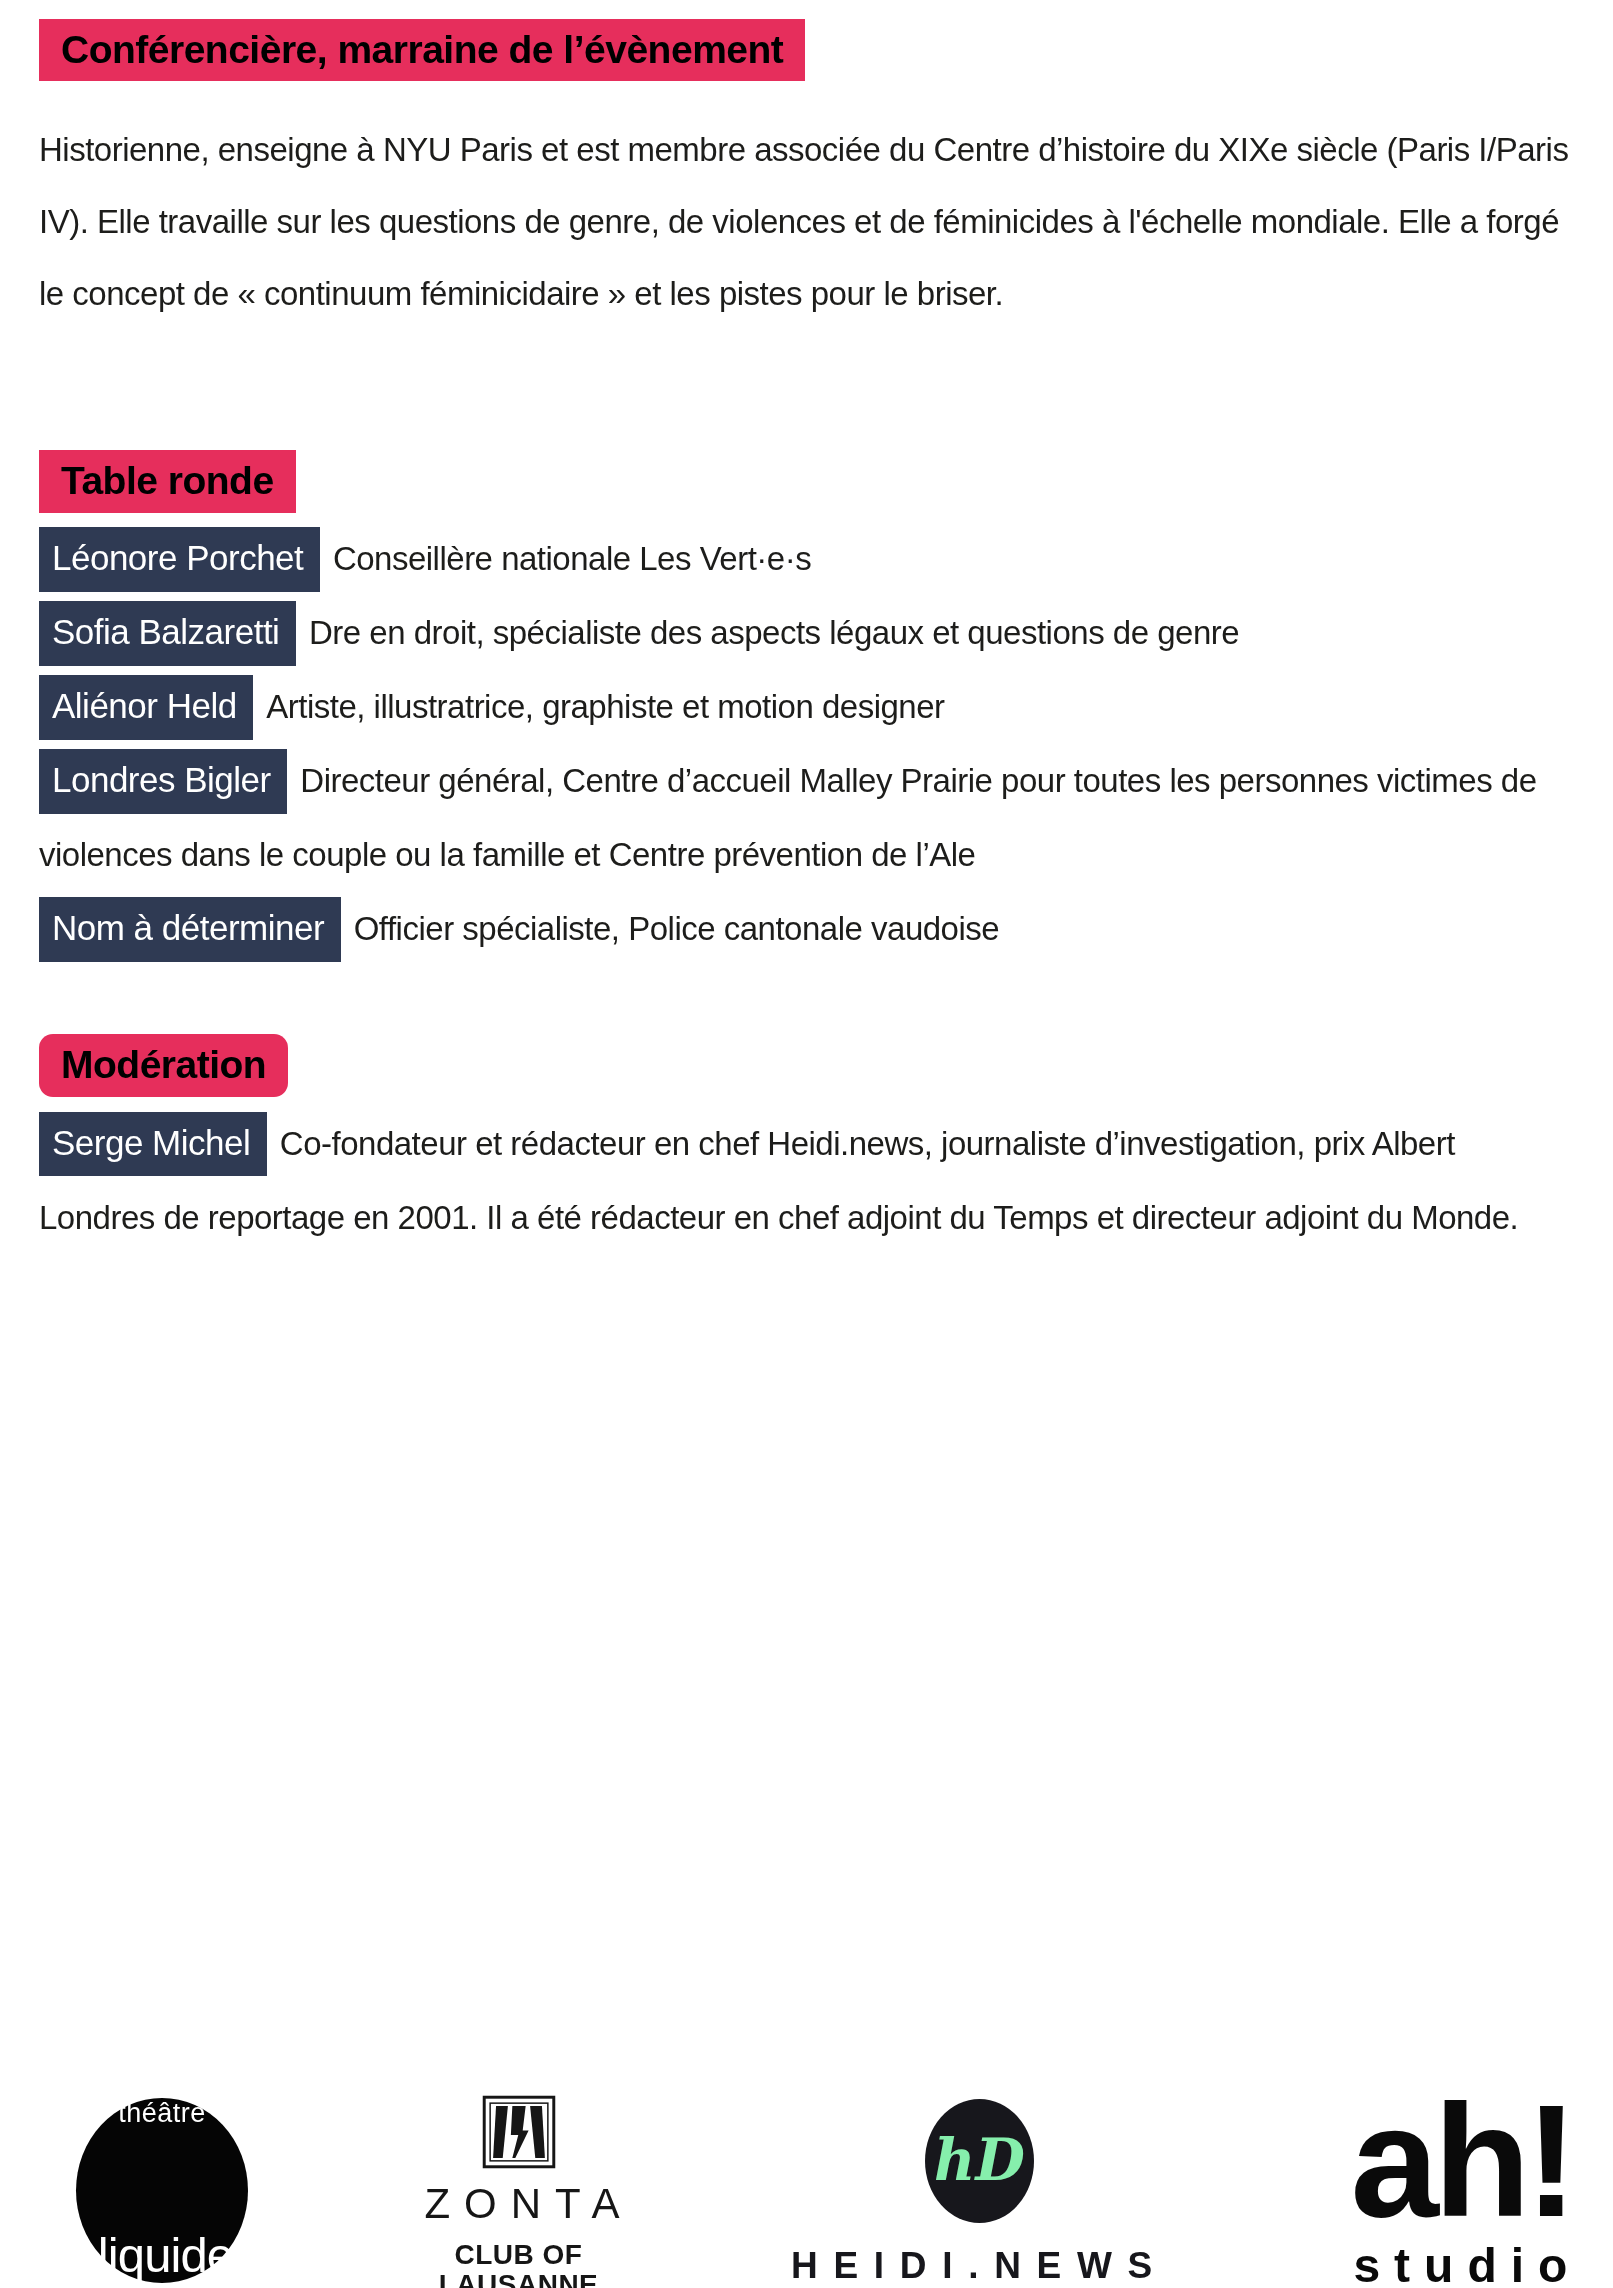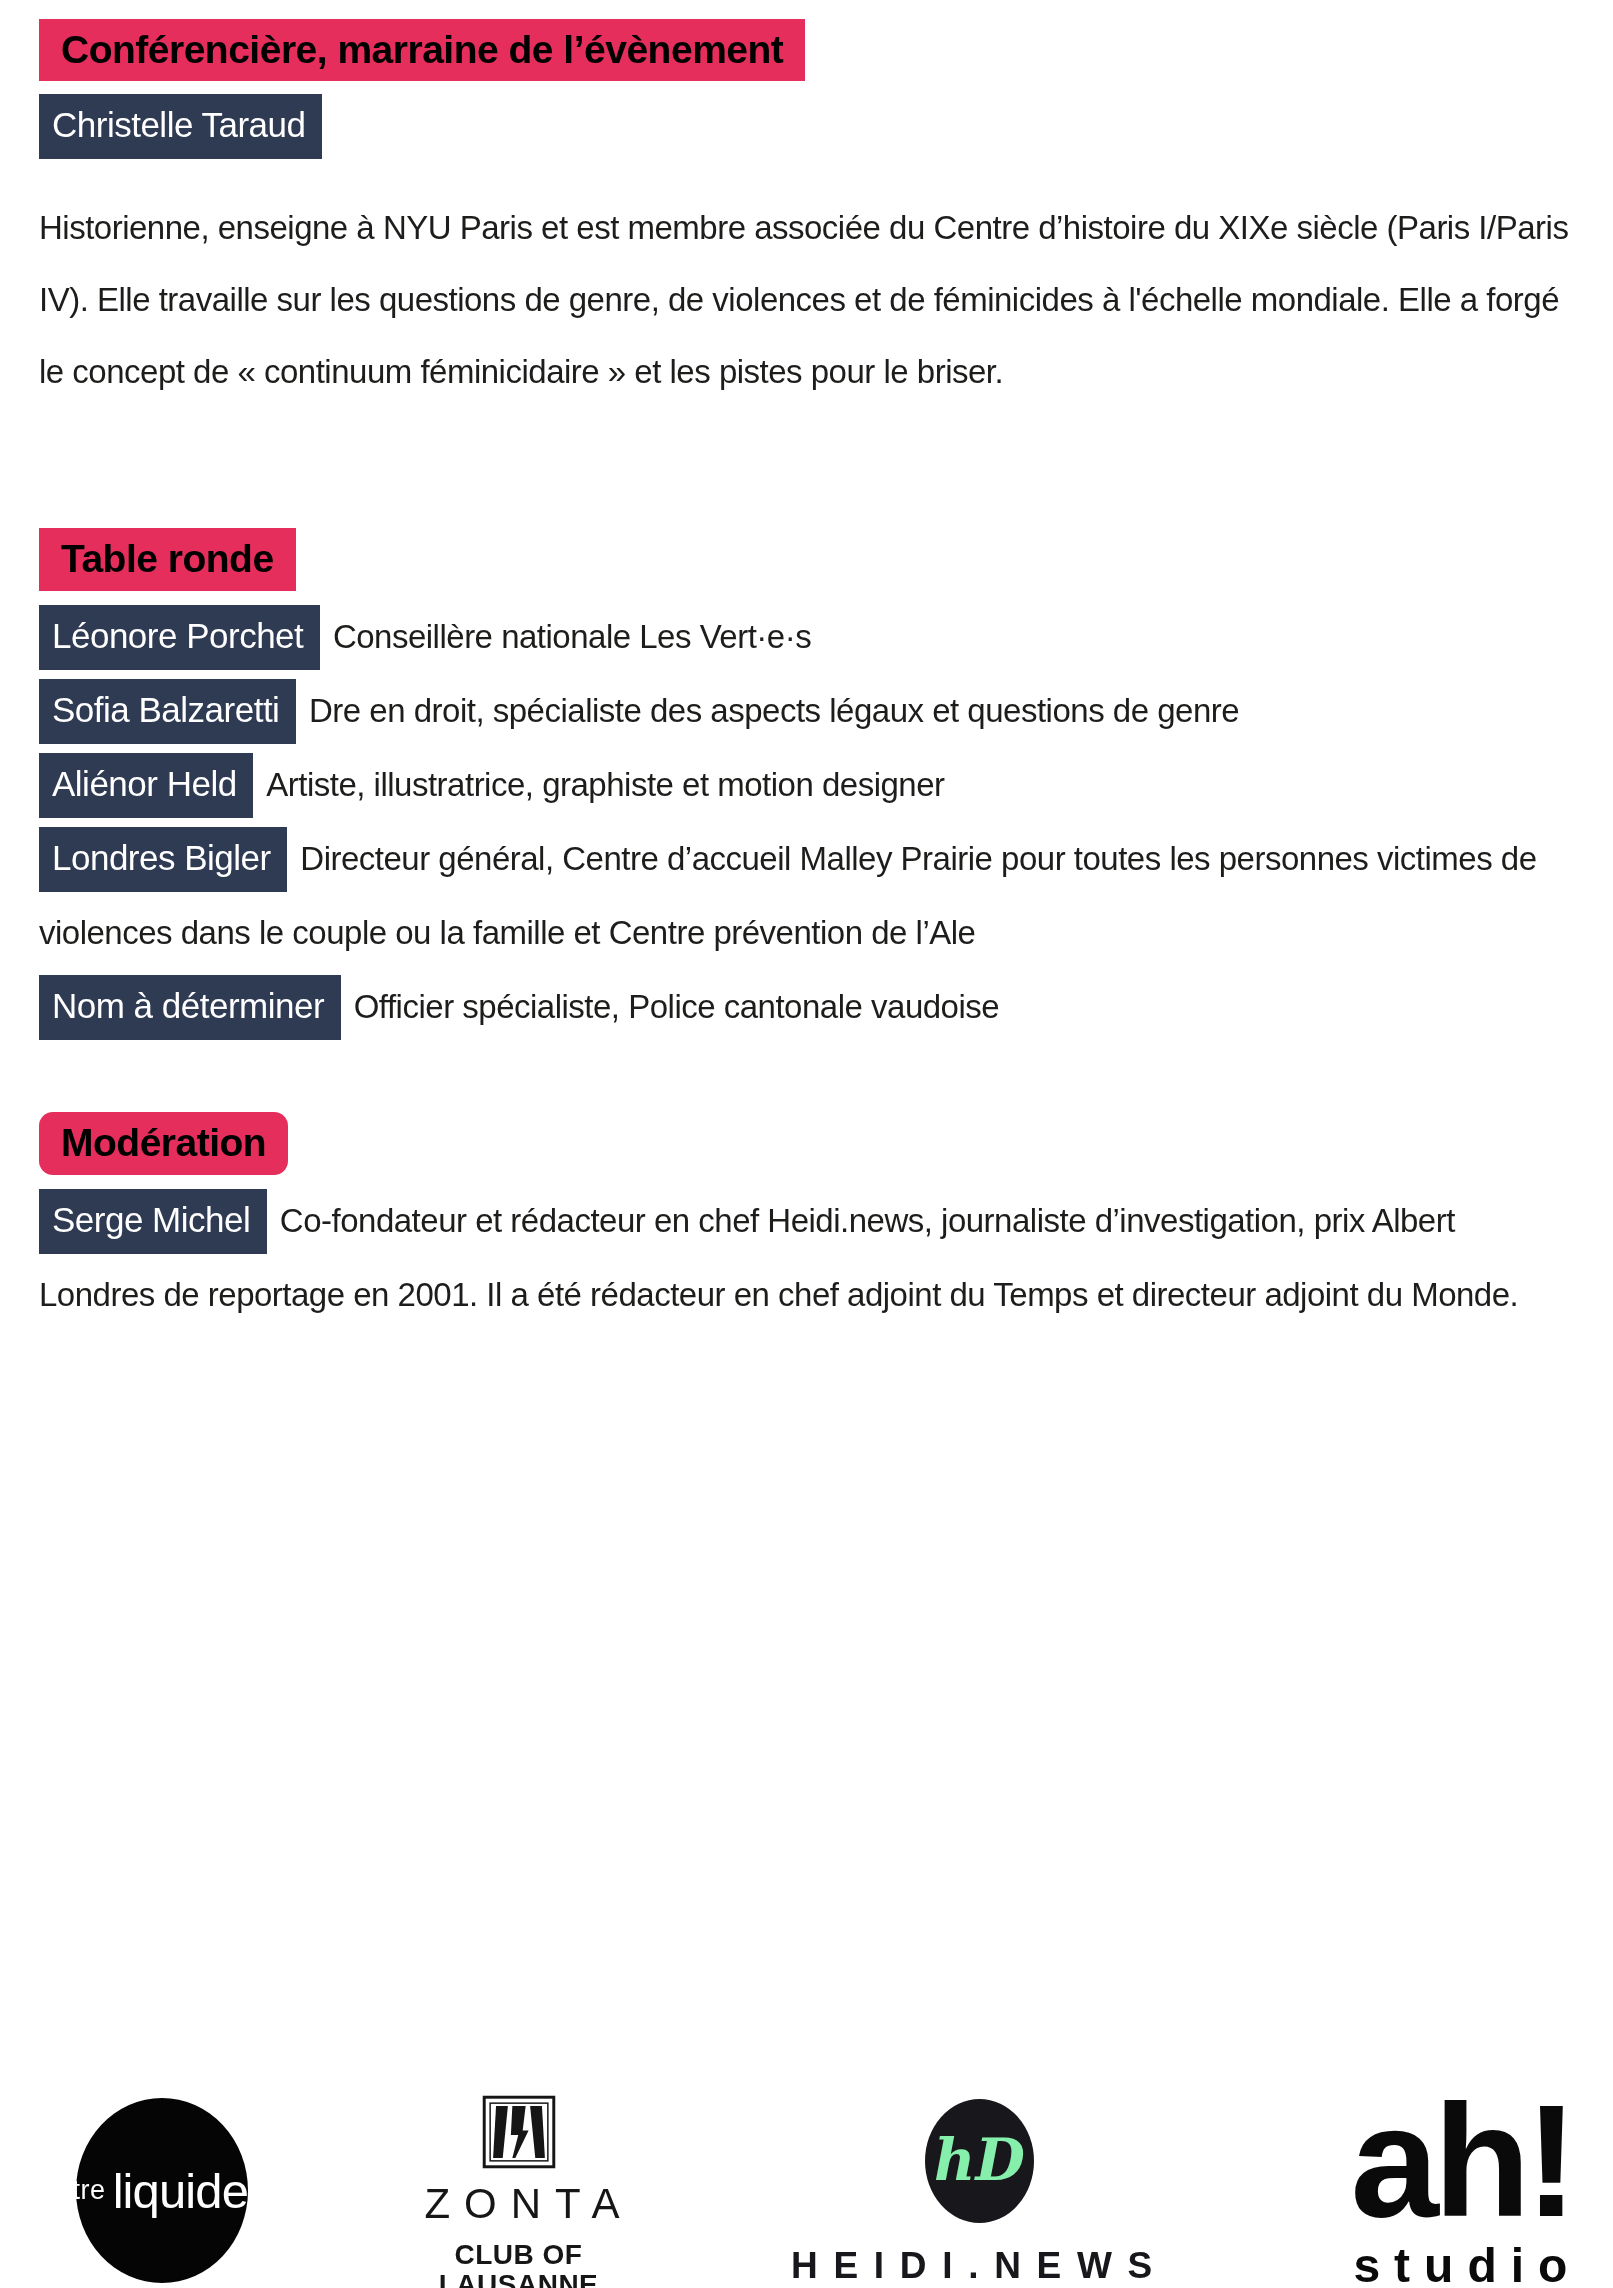--- a/index.html
+++ b/index.html
@@ -54,21 +54,21 @@
   .gap-s3 { margin-top:68px;border-radius:14px; }
 
   
   .logos { position:absolute; left:0; top:2088px; width:1613px; height:201px; }
 
   .logo-theatre {
     position:absolute; left:76px; top:10px;
     width:172px; height:185px;
     background:#050505; border-radius:50%;
     color:#ffffff;
-    display:flex; flex-direction:row; justify-content:flex-end; align-items:center;
+    display:flex; flex-direction:column; justify-content:space-between; align-items:center;
     text-align:center;
   }
   .theatre-l1 { font-size:27px; letter-spacing:0.5px; }
   .theatre-l2 { font-size:49px; font-weight:normal; letter-spacing:-0.9px; margin-top:1.8px;margin-left:7px; }
 
   .logo-zonta { position:absolute; left:417px; top:7.4px; width:203px; text-align:center; color:#161616; }
   .zonta-emblem { display:block; margin:0 auto; }
   .zonta-name { font-size:42px; letter-spacing:14px; margin-top:11px; margin-left:7.4px; }
   .zonta-sub  { font-size:28px; font-weight:bold; letter-spacing:0.5px; line-height:30px; margin-top:12px; }
   .zonta-sub2 { font-size:28px; font-weight:bold; letter-spacing:0.5px; line-height:30px; }
@@ -92,23 +92,20 @@
   .ah-sub  { font-size:48px; font-weight:bold; letter-spacing:14px; margin-top:3.7px; margin-left:7.4px; }
 </style>
 </head>
 <body>
 
 <div class="page">
   <div class="content">
 
     <section>
       <div class="section-label">Conférencière, marraine de l’évènement</div>
-      <p class="name-row">
-        <span class="name-box">Christelle Taraud</span>
-      </p>
       <p class="para">Historienne, enseigne à NYU Paris et est membre associée du Centre d’histoire du XIXe siècle (Paris I/Paris IV). Elle travaille sur les questions de genre, de violences et de féminicides à l'échelle mondiale. Elle a forgé le concept de « continuum féminicidaire » et les pistes pour le briser.</p>
     </section>
 
     <section>
       <div class="section-label gap-s2">Table ronde</div>
       <div class="rows">
         <p class="row">
           <span class="name-box">Léonore Porchet</span><span>Conseillère nationale Les Vert·e·s</span>
         </p>
         <p class="row">

